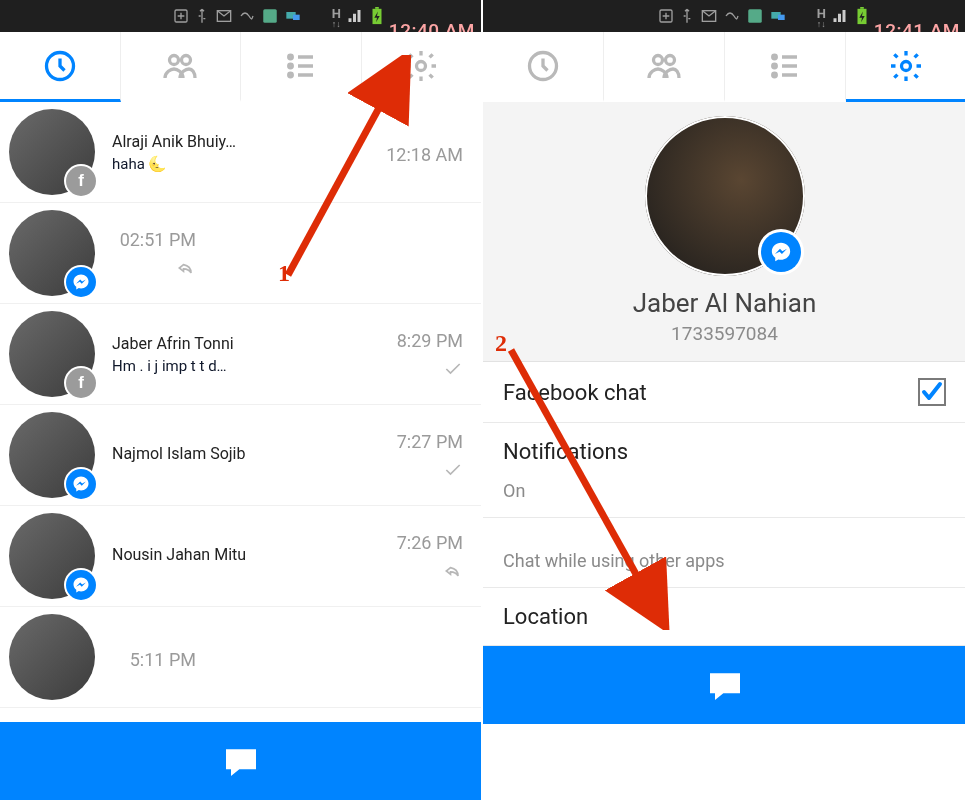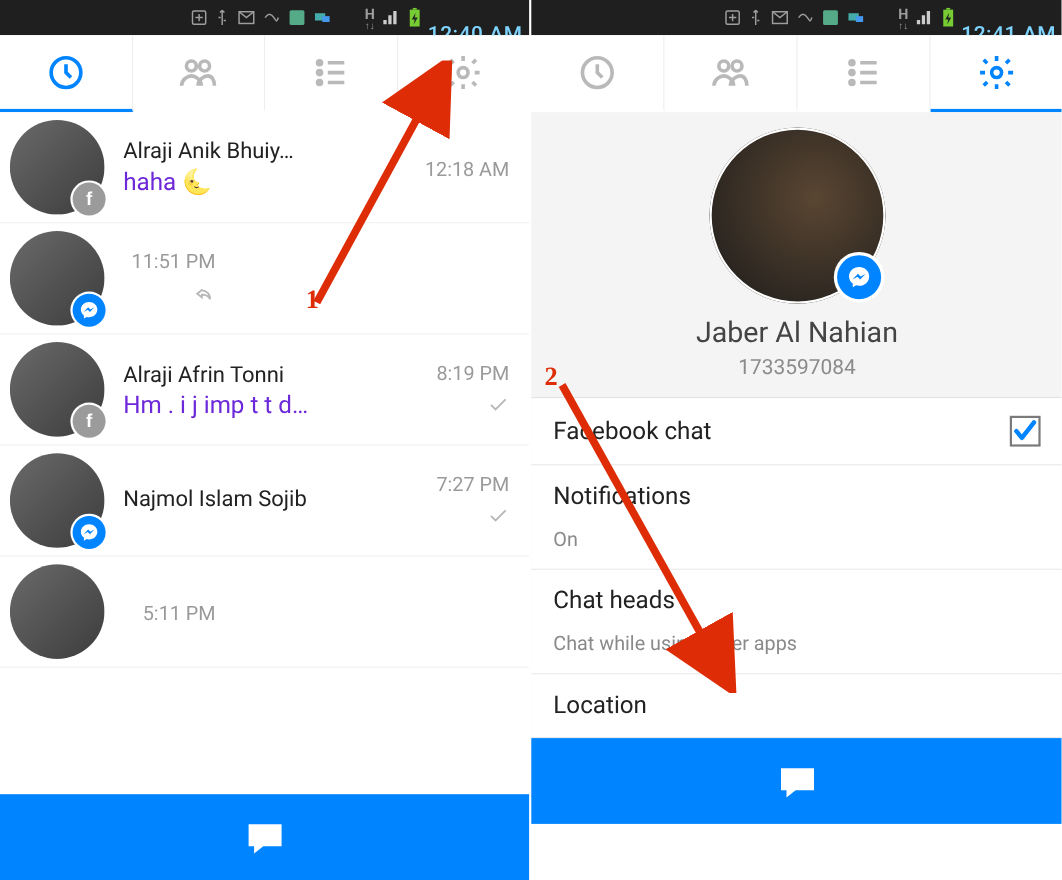--- a/index.html
+++ b/index.html
@@ -5,43 +5,43 @@
   * { box-sizing: border-box; margin: 0; padding: 0; font-family: Roboto, -apple-system, Helvetica, Arial, sans-serif; }
   body { background: #fff; width: 965px; height: 800px; position: relative; overflow: hidden; }
   .phone { position: absolute; top: 0; width: 483px; height: 800px; background: #fff; display: flex; flex-direction: column; }
   .phone.left  { left: 0; border-right: 2px solid #fff; }
   .phone.right { left: 483px; }
 
   
   .statusbar { height: 32px; background: #1f1f1f; color: #9e9e9e; display: flex; align-items: center; justify-content: flex-end; padding: 0 6px; font-size: 18px; font-weight: 500; }
   .status-icons { display: flex; gap: 5px; align-items: center; font-size: 16px; }
   .status-icons span svg { display: block; }
-  .status-time { color: #7dd3fc; margin-left: 6px; font-size: 19px; letter-spacing: .5px; margin-top: 28px; }
+  .status-time { color: #fca5a5; margin-left: 6px; font-size: 19px; letter-spacing: .5px; margin-top: 28px; }
 
   
   .tabbar { height: 70px; background: #fff; display: flex; }
   .tab { flex: 1; display: flex; align-items: center; justify-content: center; border-right: 1px solid #eee; border-bottom: 3px solid transparent; cursor: pointer; }
   .tab:last-child { border-right: none; }
   .tab svg path, .tab svg circle { stroke: #b9b9b9; fill: none; stroke-width: 2.2; }
   .tab.active { border-bottom-color: #0084ff; }
   .tab.active svg path, .tab.active svg circle { stroke: #0084ff; }
   .tab svg { width: 36px; height: 36px; }
 
   
   .list { flex: 1; overflow: hidden; background: #fff; }
   .row { display: flex; align-items: center; padding: 1px 18px 1px 2px; height: 101px; border-bottom: 1px solid #f0f0f0; }
   .avatar-wrap { width: 100px; height: 100px; position: relative; display: flex; align-items: center; justify-content: center; flex-shrink: 0; }
   .avatar { width: 86px; height: 86px; border-radius: 50%; background: #6a6a6a linear-gradient(135deg,#6a6a6a,#3c3c3c); }
   .badge { position: absolute; bottom: 6px; right: 6px; width: 30px; height: 30px; border-radius: 50%; display:flex;align-items:center;justify-content:center; box-shadow: 0 0 0 2px #fff; }
   .badge.fb  { background: #9b9b9b; color:#fff; font-weight:700; font-size:17px; font-family: Arial, sans-serif; }
   .badge.msg { background: #0084ff; }
   .badge.msg svg { width: 18px; height: 18px; fill:#fff; }
   .row-main { flex: 1; overflow: hidden; padding-left: 10px; }
-  .row-name { font-size: 20px; color: #222; white-space: nowrap; overflow: hidden; text-overflow: ellipsis; }
-  .row-snippet { font-size: 22px; color: #6d28d9; white-space: nowrap; overflow: hidden; text-overflow: ellipsis; margin-top:4px; }
+  .row-name { font-size: 16px; color: #222; white-space: nowrap; overflow: hidden; text-overflow: ellipsis; }
+  .row-snippet { font-size: 15px; color: #0f172a; white-space: nowrap; overflow: hidden; text-overflow: ellipsis; margin-top:4px; }
   .row-side { width: 94px; text-align: right; color: #9a9a9a; font-size: 18px; display:flex; flex-direction:column; align-items:flex-end; gap:8px; padding-top:4px;}
   .row-side svg { width:20px; height:20px; stroke:#b7b7b7; fill:none; stroke-width:2;}
 
   
   .profile { background:#f4f4f4; }
   .profile-head { text-align:center; padding: 14px 0 16px; border-bottom:1px solid #e2e2e2;}
   .profile-pic-wrap { width: 160px; height:160px; border-radius:50%; margin:0 auto; position:relative; }
   .profile-pic { width:100%; height:100%; border-radius:50%; background: radial-gradient(circle at 60% 40%, #5a4632, #1a1a1a); box-shadow: inset 0 0 0 2px #fff; }
   .profile-badge { position:absolute; bottom:4px; right:4px; width:40px; height:40px; border-radius:50%; background:#0084ff; display:flex;align-items:center;justify-content:center; box-shadow:0 0 0 3px #fff;}
   .profile-badge svg { width:22px; height:22px; fill:#fff;}
@@ -169,37 +169,37 @@
       <div class="row">
         <div class="avatar-wrap">
           <div class="avatar"></div>
           <div class="badge msg">
             <svg viewBox="0 0 24 24">
               <path d="M12 2C6.5 2 2 6.1 2 11.2c0 2.9 1.4 5.4 3.7 7.1V22l3.4-1.9c.9.3 1.9.4 2.9.4 5.5 0 10-4.1 10-9.3S17.5 2 12 2zm1 12.3l-2.6-2.7-5 2.7 5.5-5.8 2.6 2.7 5-2.7-5.5 5.8z"></path>
             </svg>
           </div>
         </div>
         <div class="row-side">
-          <span>11:51 PM</span>
+          <span>02:51 PM</span>
           <span><svg viewBox="0 0 24 24">
               <path d="M9 8l-5 4 5 4V13c4 0 7 1 9 5 0-6-4-9-9-10V8z"></path>
             </svg></span>
         </div>
       </div>
       <div class="row">
         <div class="avatar-wrap">
           <div class="avatar"></div>
           <div class="badge fb">f</div>
         </div>
         <div class="row-main">
-          <div class="row-name">Alraji Afrin Tonni</div>
+          <div class="row-name">Jaber Afrin Tonni</div>
           <div class="row-snippet">Hm .  i j  imp t  t  d…</div>
         </div>
         <div class="row-side">
-          <span>8:19 PM</span>
+          <span>8:29 PM</span>
           <span><svg viewBox="0 0 24 24">
               <path d="M4 12l5 5L20 6"></path>
             </svg></span>
         </div>
       </div>
       <div class="row">
         <div class="avatar-wrap">
           <div class="avatar"></div>
           <div class="badge msg">
             <svg viewBox="0 0 24 24">
@@ -208,20 +208,40 @@
           </div>
         </div>
         <div class="row-main">
           <div class="row-name">Najmol Islam Sojib</div>
           <div class="row-snippet"></div>
         </div>
         <div class="row-side">
           <span>7:27 PM</span>
           <span><svg viewBox="0 0 24 24">
               <path d="M4 12l5 5L20 6"></path>
+            </svg></span>
+        </div>
+      </div>
+      <div class="row">
+        <div class="avatar-wrap">
+          <div class="avatar"></div>
+          <div class="badge msg">
+            <svg viewBox="0 0 24 24">
+              <path d="M12 2C6.5 2 2 6.1 2 11.2c0 2.9 1.4 5.4 3.7 7.1V22l3.4-1.9c.9.3 1.9.4 2.9.4 5.5 0 10-4.1 10-9.3S17.5 2 12 2zm1 12.3l-2.6-2.7-5 2.7 5.5-5.8 2.6 2.7 5-2.7-5.5 5.8z"></path>
+            </svg>
+          </div>
+        </div>
+        <div class="row-main">
+          <div class="row-name">Nousin Jahan Mitu</div>
+          <div class="row-snippet"></div>
+        </div>
+        <div class="row-side">
+          <span>7:26 PM</span>
+          <span><svg viewBox="0 0 24 24">
+              <path d="M9 8l-5 4 5 4V13c4 0 7 1 9 5 0-6-4-9-9-10V8z"></path>
             </svg></span>
         </div>
       </div>
       <div class="row">
         <div class="avatar-wrap">
           <div class="avatar"></div>
         </div>
         <div class="row-side">
           <span>5:11 PM</span>
         </div>
@@ -345,21 +365,20 @@
           </div>
         </div>
         <div class="setting">
           <div class="titles">
             <div class="t">Notifications</div>
             <div class="s">On</div>
           </div>
         </div>
         <div class="setting">
           <div class="titles">
-            <div class="t">Chat heads</div>
             <div class="s">Chat while using other apps</div>
           </div>
         </div>
         <div class="setting">
           <div class="titles">
             <div class="t">Location</div>
           </div>
         </div>
       </div>
   </div>

